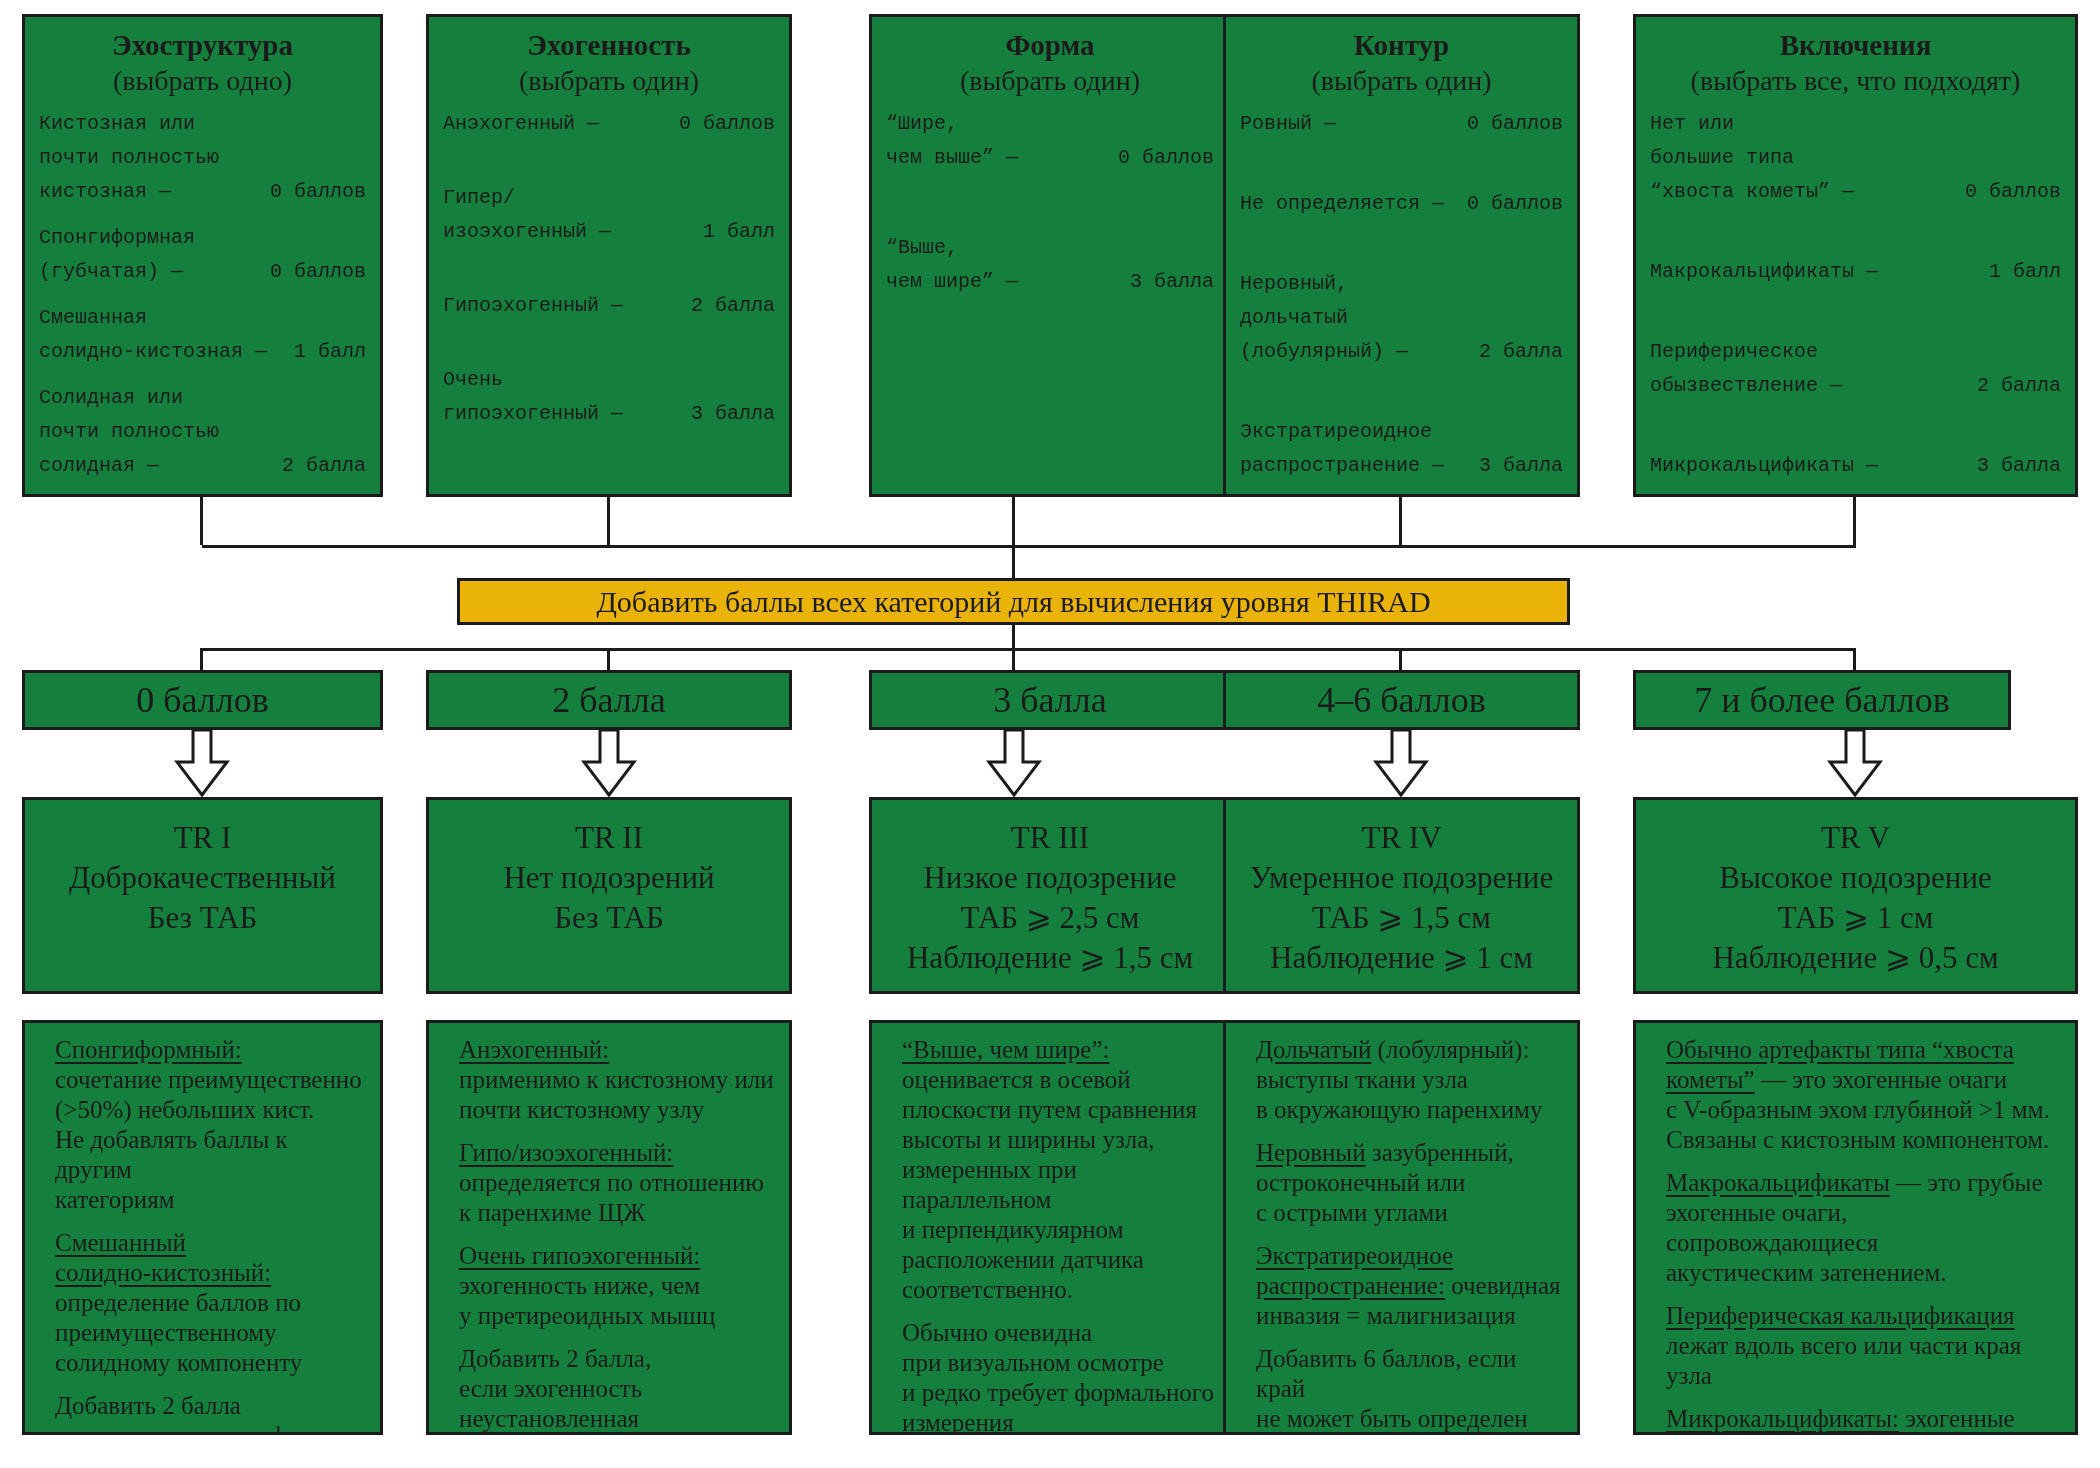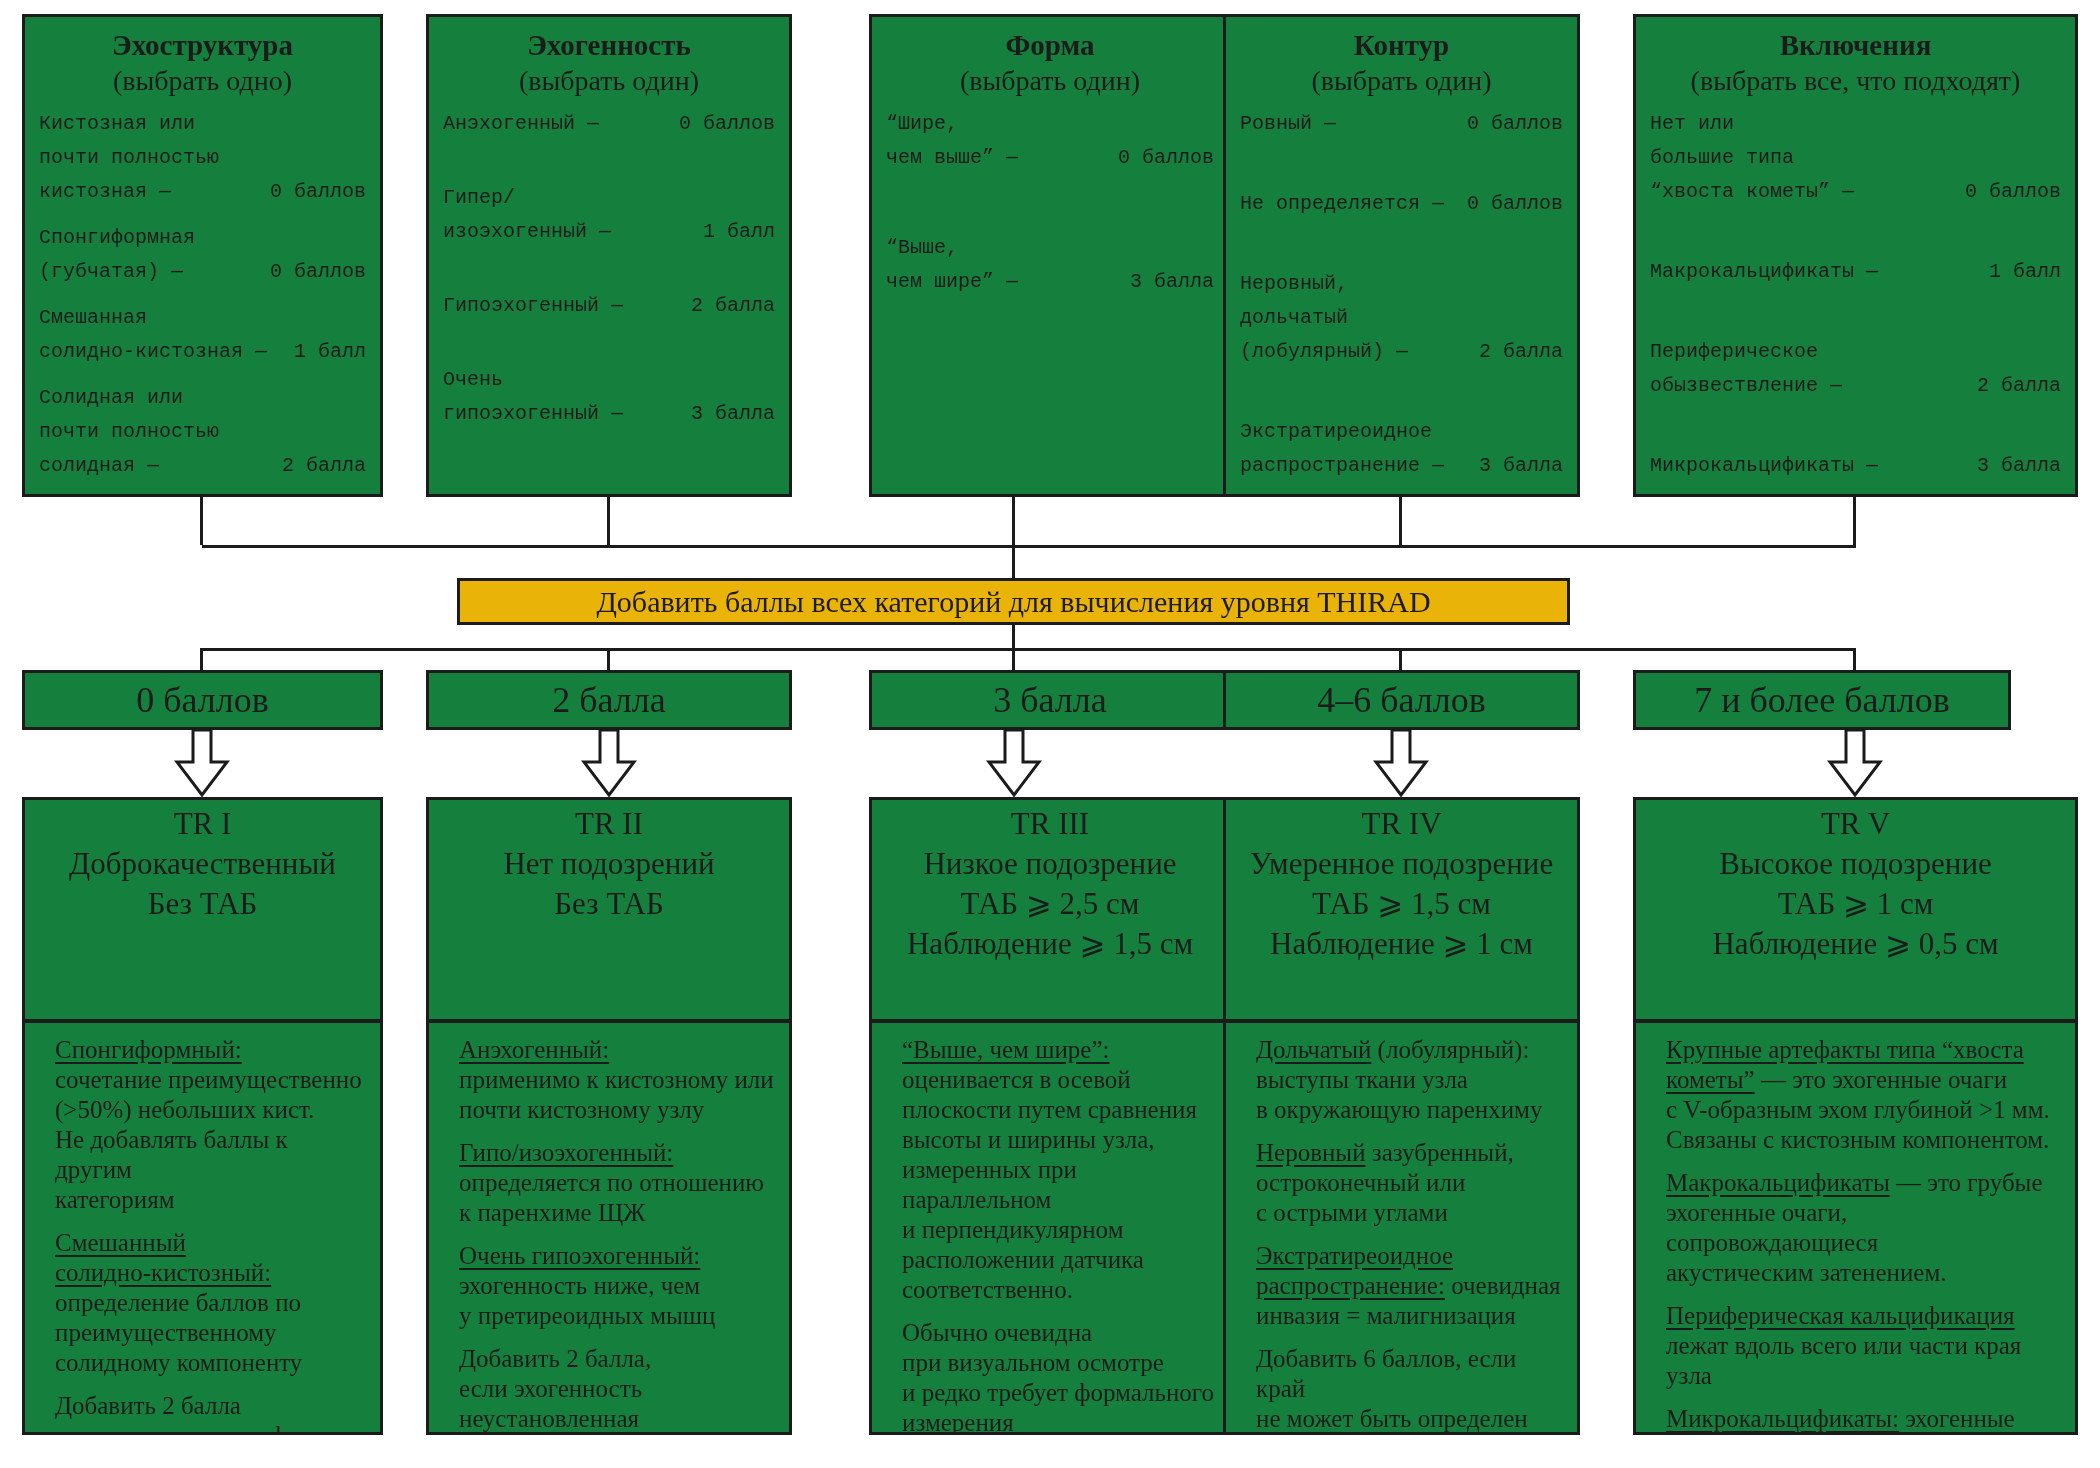--- a/index.html
+++ b/index.html
@@ -55,21 +55,21 @@
   .score-box{top:670px;height:60px;display:flex;align-items:center;justify-content:center;
     font-size:36px;white-space:nowrap;}
   .score-box.c5{width:378px;}
 
   
   .arrow{position:absolute;top:729px;width:60px;height:68px;}
   .arrow.a1{left:172px;} .arrow.a2{left:579px;} .arrow.a3{left:984px;}
   .arrow.a4{left:1371px;} .arrow.a5{left:1825px;}
 
   
-  .tr-box{top:797px;height:225px;text-align:center;font-size:31px;line-height:40px;padding-top:4px;}
+  .tr-box{top:797px;height:197px;text-align:center;font-size:31px;line-height:40px;padding-top:18px;}
   .tr-text{white-space:pre-line;}
 
   
   .note-box{top:1020px;height:415px;padding:12px 12px 0 14px;font-size:25px;line-height:30px;overflow:hidden;}
   .note-p{white-space:pre-line;margin:0 0 13px 16px;}
   .u{text-decoration:underline;text-underline-offset:4px;}
 </style>
 </head>
 <body>
 
@@ -339,21 +339,21 @@
 с острыми углами</span></div>
           <div class="note-p"><span class="u">Экстратиреоидное 
 распространение:</span><span> очевидная
 инвазия = малигнизация</span></div>
           <div class="note-p"><span>Добавить 6 баллов, если край
 не может быть определен</span></div>
         </div>
   </div>
       <div class="box note-box c5">
     <div class="note-body">
-          <div class="note-p"><span class="u">Крупные артефакты типа “хвоста 
+          <div class="note-p"><span class="u">Обычно артефакты типа “хвоста 
 кометы”</span><span> — это эхогенные очаги
 с V-образным эхом глубиной &gt;1 мм.
 Связаны с кистозным компонентом.</span></div>
           <div class="note-p"><span class="u">Макрокальцификаты</span><span> — это грубые
 эхогенные очаги, сопровождающиеся
 акустическим затенением.</span></div>
           <div class="note-p"><span class="u">Периферическая кальцификация</span><span>
 лежат вдоль всего или части края узла</span></div>
           <div class="note-p"><span class="u">Микрокальцификаты:</span><span> эхогенные
 очаги, которые имеют небольшие

